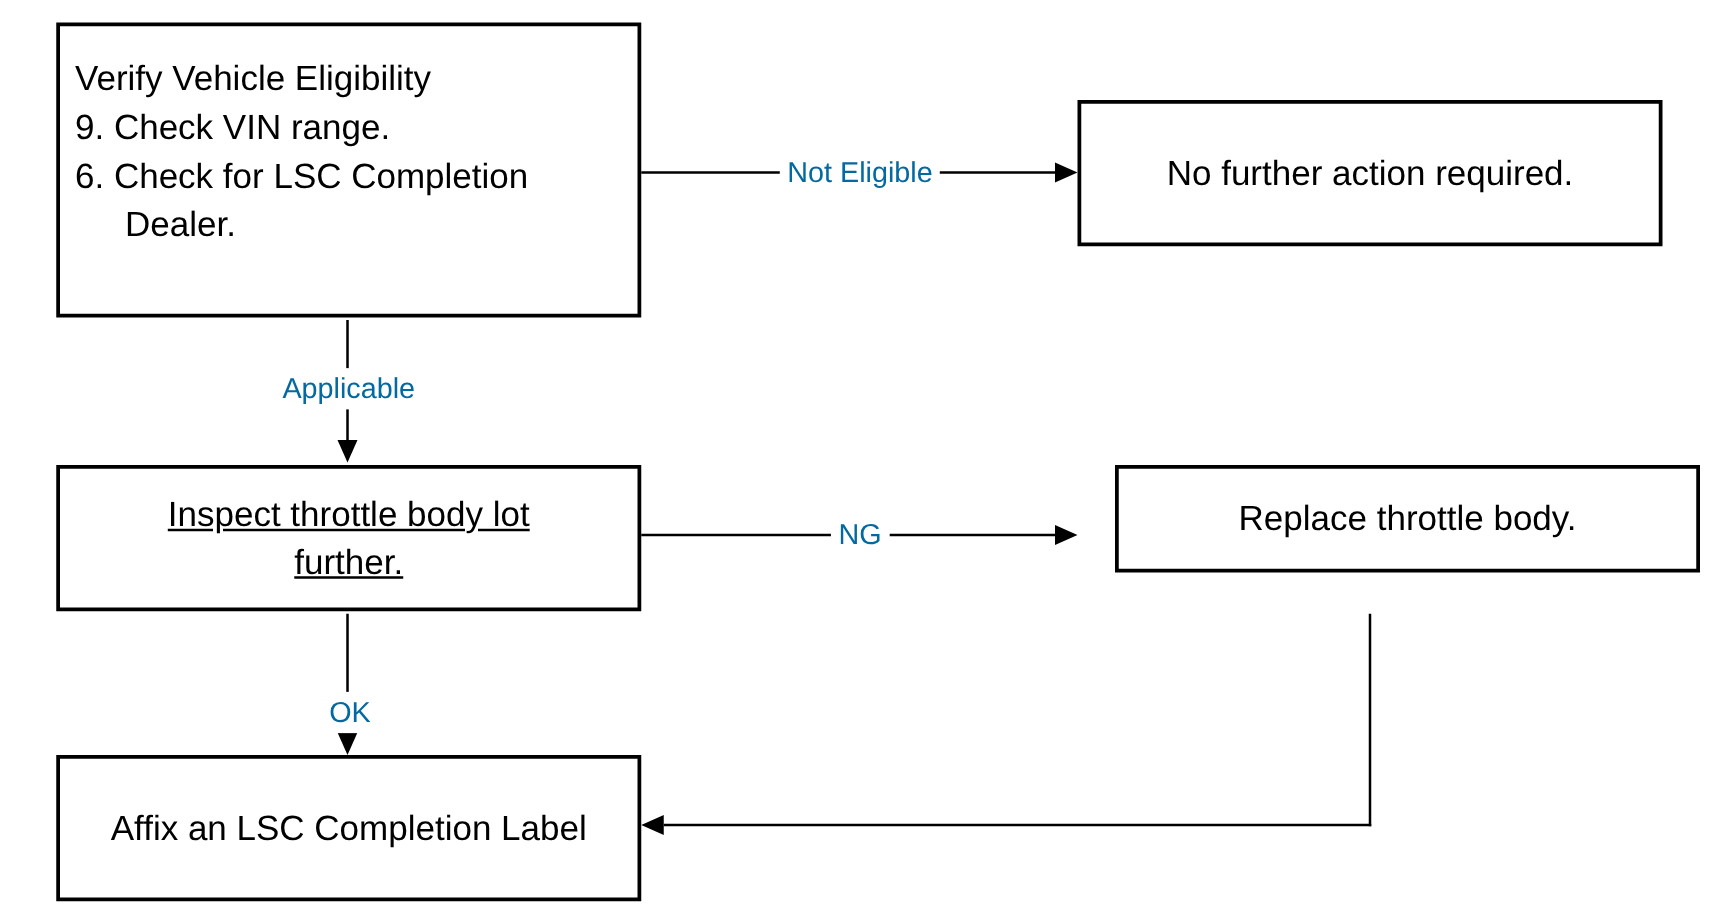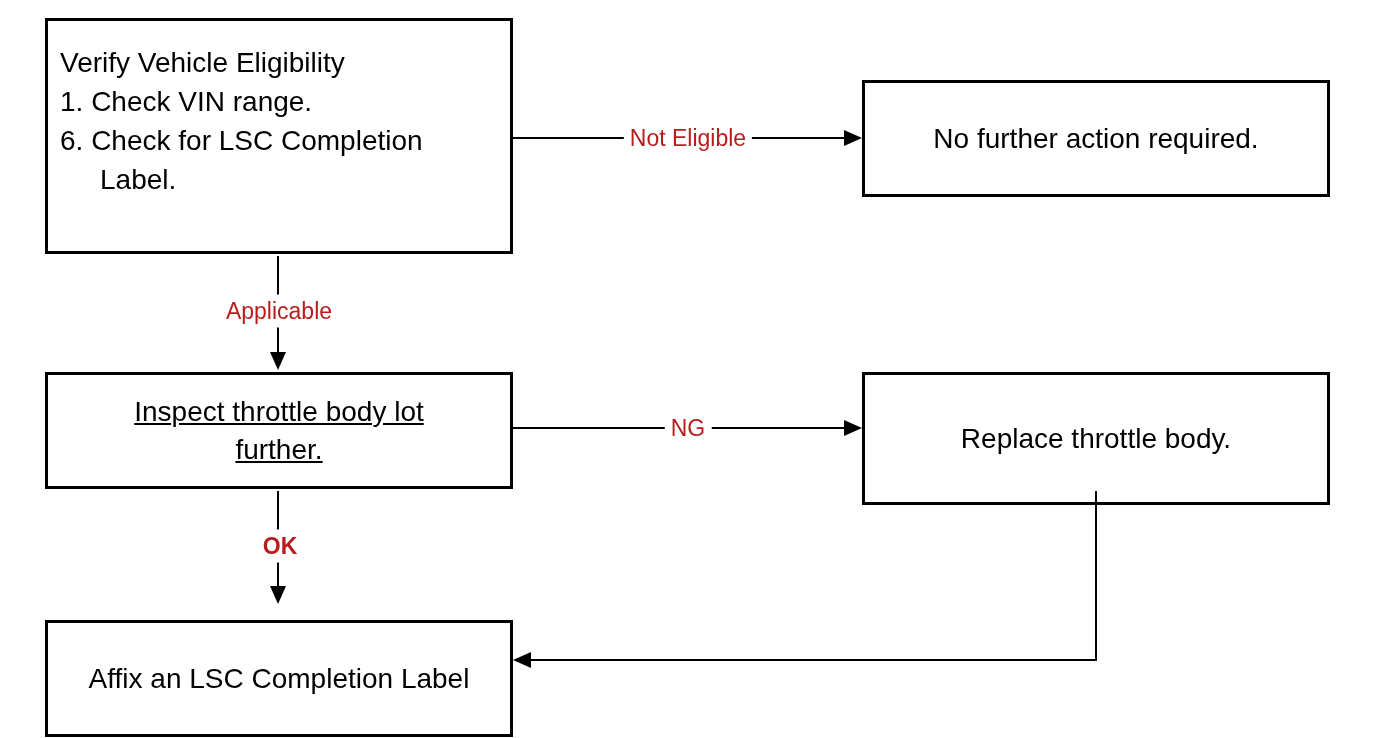--- a/index.html
+++ b/index.html
@@ -35,22 +35,22 @@
     line-height: 38px;
   }
   #node-verify {
     left: 45px; top: 18px; width: 468px; height: 236px;
     padding: 22px 8px 4px 12px;
     text-align: left;
   }
   #node-verify .vline-indent { padding-left: 40px; }
   #node-no-action  { left: 862px; top: 80px;  width: 468px; height: 117px; }
   #node-inspect    { left: 45px;  top: 372px; width: 468px; height: 117px; text-decoration: underline; }
-  #node-replace    { left: 862px; top: 372px; width: 468px; height: 133px; }
-  #node-affix      { left: 45px;  top: 620px; width: 468px; height: 117px; }
+  #node-replace    { left: 892px; top: 372px; width: 468px; height: 86px; }
+  #node-affix      { left: 45px;  top: 604px; width: 468px; height: 117px; }
 
   
   .line {
     position: absolute;
     background: #000000;
   }
   
   #edge-not-eligible-line { left: 513px; top: 137px; width: 331px; height: 2px; }
   
   #edge-applicable-line   { left: 277px; top: 256px; width: 2px; height: 96px; }
@@ -87,37 +87,37 @@
 
   
   .edge-label {
     position: absolute;
     transform: translate(-50%, -50%);
     background: #ffffff;
     padding: 4px 6px;
     font-size: 23px;
     line-height: 25px;
     white-space: nowrap;
-    color: #b91c1c;
+    color: #0369a1;
   }
   #label-not-eligible { left: 688px; top: 138px; }
   #label-applicable   { left: 279px; top: 311px; }
   #label-ng           { left: 688px; top: 428px; }
-  #label-ok           { left: 280px; top: 546px; font-weight: bold; }
+  #label-ok           { left: 280px; top: 570px; }
 </style>
 </head>
 <body>
 
 <div class="canvas">
 
   <div class="node" id="node-verify">
     <div>Verify Vehicle Eligibility</div>
-    <div>1. Check VIN range.</div>
+    <div>9. Check VIN range.</div>
     <div>6. Check for LSC Completion</div>
-    <div class="vline-indent">Label.</div>
+    <div class="vline-indent">Dealer.</div>
   </div>
 
   <div class="node centered" id="node-no-action">
     <div>No further action required.</div>
   </div>
 
   <div class="node centered" id="node-inspect">
     <div>Inspect throttle body lot</div>
     <div>further.</div>
   </div>

